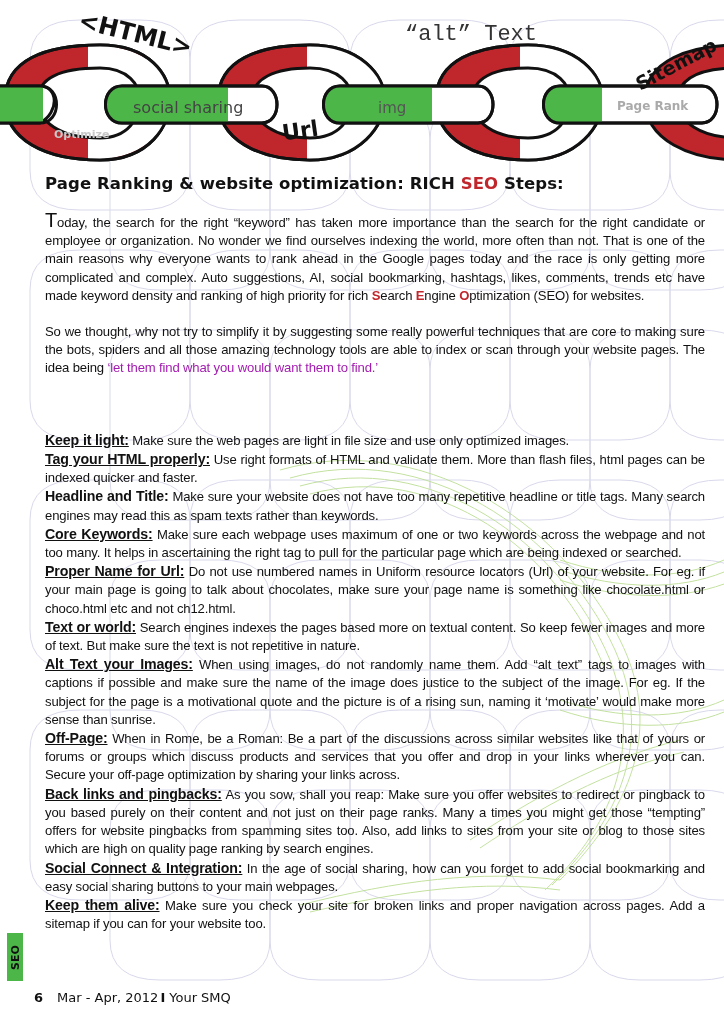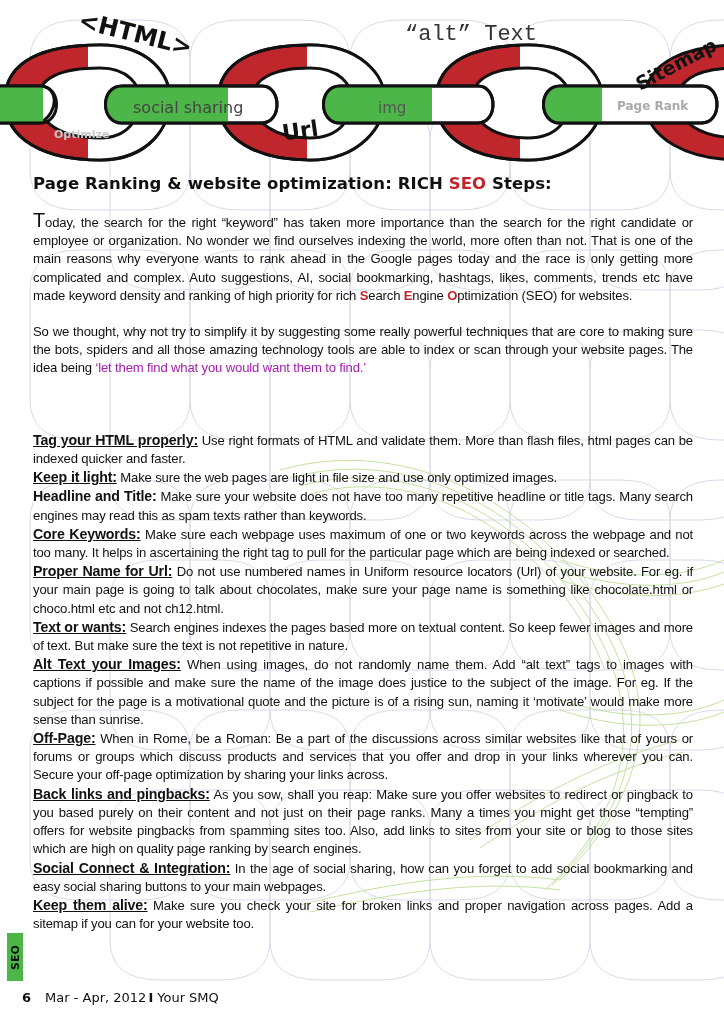--- a/index.html
+++ b/index.html
@@ -4,21 +4,21 @@
 <style>
   html, body { margin: 0; padding: 0; }
   body {
     width: 724px; height: 1024px; position: relative; overflow: hidden;
     background: #ffffff;
     font-family: "DejaVu Sans", sans-serif;
     color: #111;
   }
   .bg-pattern { position: absolute; left: 0; top: 0; width: 724px; height: 1024px; z-index: 0; }
   .header-art { position: absolute; left: 0; top: 0; width: 724px; height: 170px; z-index: 1; }
-  .content { position: absolute; left: 33px; top: 173px; width: 660px; z-index: 2; }
+  .content { position: absolute; left: 45px; top: 173px; width: 660px; z-index: 2; }
   .title {
     font-family: "DejaVu Sans", sans-serif; font-weight: bold; font-size: 16.5px;
     margin: 0; line-height: 22px; letter-spacing: 0.1px;
   }
   .title .seo { color: #c0272d; }
   p {
     margin: 0; font-size: 13.1px; line-height: 18.2px; text-align: justify;
     font-family: Liberation Sans, sans-serif; letter-spacing: -0.15px;
   }
   .intro { margin-top: 16px; }
@@ -34,21 +34,21 @@
   .side-tab {
     position: absolute; left: 7px; top: 933px; width: 16px; height: 48px;
     background: #4cb748; z-index: 3;
     display: flex; align-items: center; justify-content: center;
   }
   .side-tab span {
     transform: rotate(-90deg); font-weight: bold; font-size: 11px; color: #111;
     font-family: "DejaVu Sans", sans-serif; white-space: nowrap;
   }
   .footer {
-    position: absolute; left: 22px; top: 990px; z-index: 3;
+    position: absolute; left: 34px; top: 990px; z-index: 3;
     font-size: 13px; font-family: "DejaVu Sans", sans-serif; color: #111;
   }
   .footer .pg { font-weight: bold; margin-right: 14px; }
   .footer .sep { font-weight: bold; margin: 0 4px 0 2px; }
   .art-label { font-family: "DejaVu Sans", sans-serif; }
 </style>
 </head>
 <body>
 
 <svg class="bg-pattern" viewBox="0 0 724 1024" xmlns="http://www.w3.org/2000/svg">
@@ -150,26 +150,26 @@
 
   <p class="intro"><span class="dropcap">T</span><span>oday, the search for the right “keyword” has taken more importance than the search for the right candidate or employee or organization. No wonder we find ourselves indexing the world, more often than not. That is one of the main reasons why everyone wants to rank ahead in the Google pages today and the race is only getting more complicated and complex. Auto suggestions, AI, social bookmarking, hashtags, likes, comments, trends etc have made keyword density and ranking of high priority for rich </span><span class="red">S</span><span>earch </span><span class="red">E</span><span>ngine </span><span class="red">O</span><span>ptimization (SEO) for websites.</span></p>
 
   <div class="gap"></div>
   <p><span>So we thought, why not try to simplify it by suggesting some really powerful techniques that are core to making sure the bots, spiders and all those amazing technology tools are able to index or scan through your website pages. The idea being </span><span class="quote">‘let them find what you would want them to find.’</span></p>
 
   <div class="gap"></div>
   <p><br></p>
 
   <div class="steps">
+    <p><span class="step-title">Keep it light:</span><span> Make sure the web pages are light in file size and use only optimized images.</span></p>
     <p><span class="step-title">Tag your HTML properly:</span><span> Use right formats of HTML and validate them. More than flash files, html pages can be indexed quicker and faster.</span></p>
-    <p><span class="step-title">Keep it light:</span><span> Make sure the web pages are light in file size and use only optimized images.</span></p>
     <p><span class="step-title nou">Headline and Title:</span><span> Make sure your website does not have too many repetitive headline or title tags. Many search engines may read this as spam texts rather than keywords.</span></p>
     <p><span class="step-title">Core Keywords:</span><span> Make sure each webpage uses maximum of one or two keywords across the webpage and not too many. It helps in ascertaining the right tag to pull for the particular page which are being indexed or searched.</span></p>
     <p><span class="step-title">Proper Name for Url:</span><span> Do not use numbered names in Uniform resource locators (Url) of your website. For eg. if your main page is going to talk about chocolates, make sure your page name is something like chocolate.html or choco.html etc and not ch12.html.</span></p>
-    <p><span class="step-title">Text or wants:</span><span> Search engines indexes the pages based more on textual content. So keep fewer images and more of text. But make sure the text is not repetitive in nature.</span></p>
+    <p><span class="step-title">Text or world:</span><span> Search engines indexes the pages based more on textual content. So keep fewer images and more of text. But make sure the text is not repetitive in nature.</span></p>
     <p><span class="step-title">Alt Text your Images:</span><span> When using images, do not randomly name them. Add “alt text” tags to images with captions if possible and make sure the name of the image does justice to the subject of the image. For eg. If the subject for the page is a motivational quote and the picture is of a rising sun, naming it ‘motivate’ would make more sense than sunrise.</span></p>
     <p><span class="step-title">Off-Page:</span><span> When in Rome, be a Roman: Be a part of the discussions across similar websites like that of yours or forums or groups which discuss products and services that you offer and drop in your links wherever you can. Secure your off-page optimization by sharing your links across.</span></p>
     <p><span class="step-title">Back links and pingbacks:</span><span> As you sow, shall you reap: Make sure you offer websites to redirect or pingback to you based purely on their content and not just on their page ranks. Many a times you might get those “tempting” offers for website pingbacks from spamming sites too. Also, add links to sites from your site or blog to those sites which are high on quality page ranking by search engines.</span></p>
     <p><span class="step-title">Social Connect &amp; Integration:</span><span> In the age of social sharing, how can you forget to add social bookmarking and easy social sharing buttons to your main webpages.</span></p>
     <p><span class="step-title">Keep them alive:</span><span> Make sure you check your site for broken links and proper navigation across pages. Add a sitemap if you can for your website too.</span></p>
   </div>
 </div>
 
 <div class="side-tab">
   <span>SEO</span>

